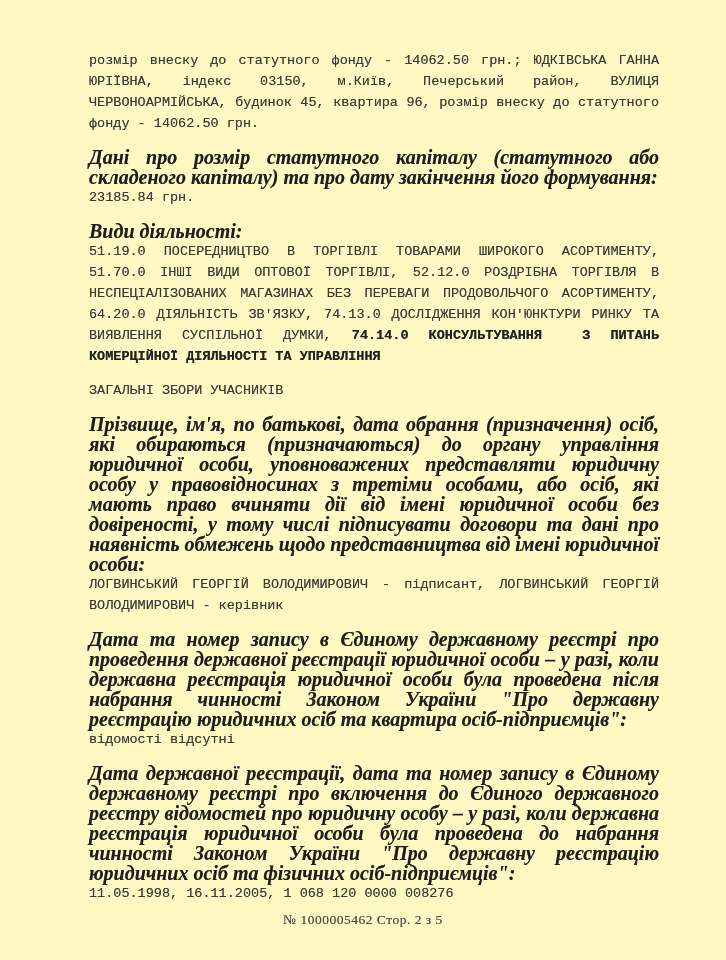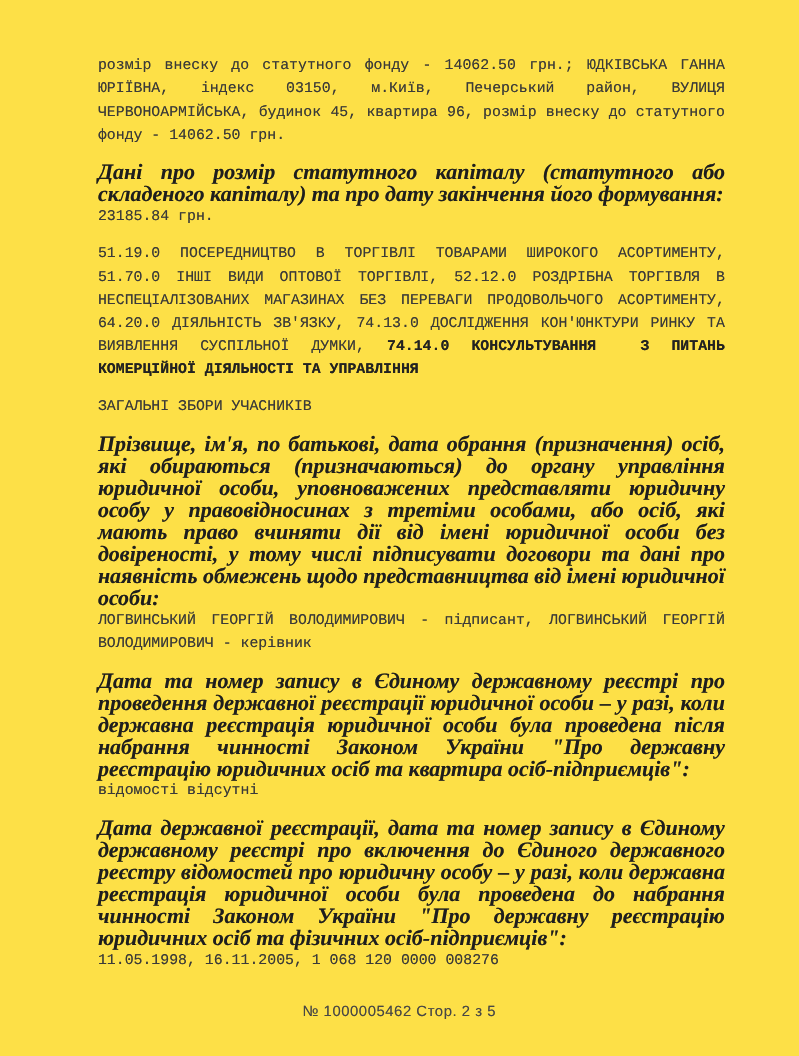--- a/index.html
+++ b/index.html
@@ -5,21 +5,21 @@
   html, body {
     margin: 0;
     padding: 0;
     background: #e8e8e8;
   }
   .page {
     position: relative;
     width: 726px;
     height: 960px;
     margin: 0 auto;
-    background: #fde047;
+    background: #fef9c3;
     overflow: hidden;
     font-family: "Liberation Serif", serif;
   }
   .content {
     position: absolute;
     left: 89px;
     top: 50px;
     width: 570px;
   }
   .mono {
@@ -48,21 +48,21 @@
     margin: 0;
     text-shadow: 0 0 0.4px rgba(20,20,20,0.5);
   }
   .section { margin-bottom: 13px; }
   .footer {
     position: absolute;
     left: 0;
     top: 912px;
     width: 100%;
     text-align: center;
-    font-family: Liberation Sans, sans-serif;
+    font-family: Liberation Serif, serif;
     font-size: 13.5px;
     color: #474747;
     letter-spacing: 0.5px;
     text-shadow: 0 0 0.4px rgba(60,60,60,0.5);
   }
 </style>
 </head>
 <body>
 
 <div class="page">
@@ -71,20 +71,21 @@
     <div class="section">
       <p class="mono">розмір внеску до статутного фонду - 14062.50 грн.; ЮДКІВСЬКА ГАННА ЮРІЇВНА, індекс 03150, м.Київ, Печерський район, ВУЛИЦЯ ЧЕРВОНОАРМІЙСЬКА, будинок 45, квартира 96, розмір внеску до статутного фонду - 14062.50 грн.</p>
     </div>
 
     <div class="section">
       <p class="hd">Дані про розмір статутного капіталу (статутного або складеного капіталу) та про дату закінчення його формування:</p>
       <p class="mono">23185.84 грн.</p>
     </div>
 
     <div class="section">
+      <p class="hd">Види діяльності:</p>
       <p class="mono"><span>51.19.0 ПОСЕРЕДНИЦТВО В ТОРГІВЛІ ТОВАРАМИ ШИРОКОГО АСОРТИМЕНТУ, 51.70.0 ІНШІ ВИДИ ОПТОВОЇ ТОРГІВЛІ, 52.12.0 РОЗДРІБНА ТОРГІВЛЯ В НЕСПЕЦІАЛІЗОВАНИХ МАГАЗИНАХ БЕЗ ПЕРЕВАГИ ПРОДОВОЛЬЧОГО АСОРТИМЕНТУ, 64.20.0 ДІЯЛЬНІСТЬ ЗВ'ЯЗКУ, 74.13.0 ДОСЛІДЖЕННЯ КОН'ЮНКТУРИ РИНКУ ТА ВИЯВЛЕННЯ СУСПІЛЬНОЇ ДУМКИ, </span><span class="b">74.14.0 КОНСУЛЬТУВАННЯ  З ПИТАНЬ КОМЕРЦІЙНОЇ ДІЯЛЬНОСТІ ТА УПРАВЛІННЯ</span></p>
     </div>
 
     <div class="section">
       <p class="mono">ЗАГАЛЬНІ ЗБОРИ УЧАСНИКІВ</p>
     </div>
 
     <div class="section">
       <p class="hd">Прізвище, ім'я, по батькові, дата обрання (призначення) осіб, які обираються (призначаються) до органу управління юридичної особи, уповноважених представляти юридичну особу у правовідносинах з третіми особами, або осіб, які мають право вчиняти дії від імені юридичної особи без довіреності, у тому числі підписувати договори та дані про наявність обмежень щодо представництва від імені юридичної особи:</p>
       <p class="mono">ЛОГВИНСЬКИЙ ГЕОРГІЙ ВОЛОДИМИРОВИЧ - підписант, ЛОГВИНСЬКИЙ ГЕОРГІЙ ВОЛОДИМИРОВИЧ - керівник</p>

